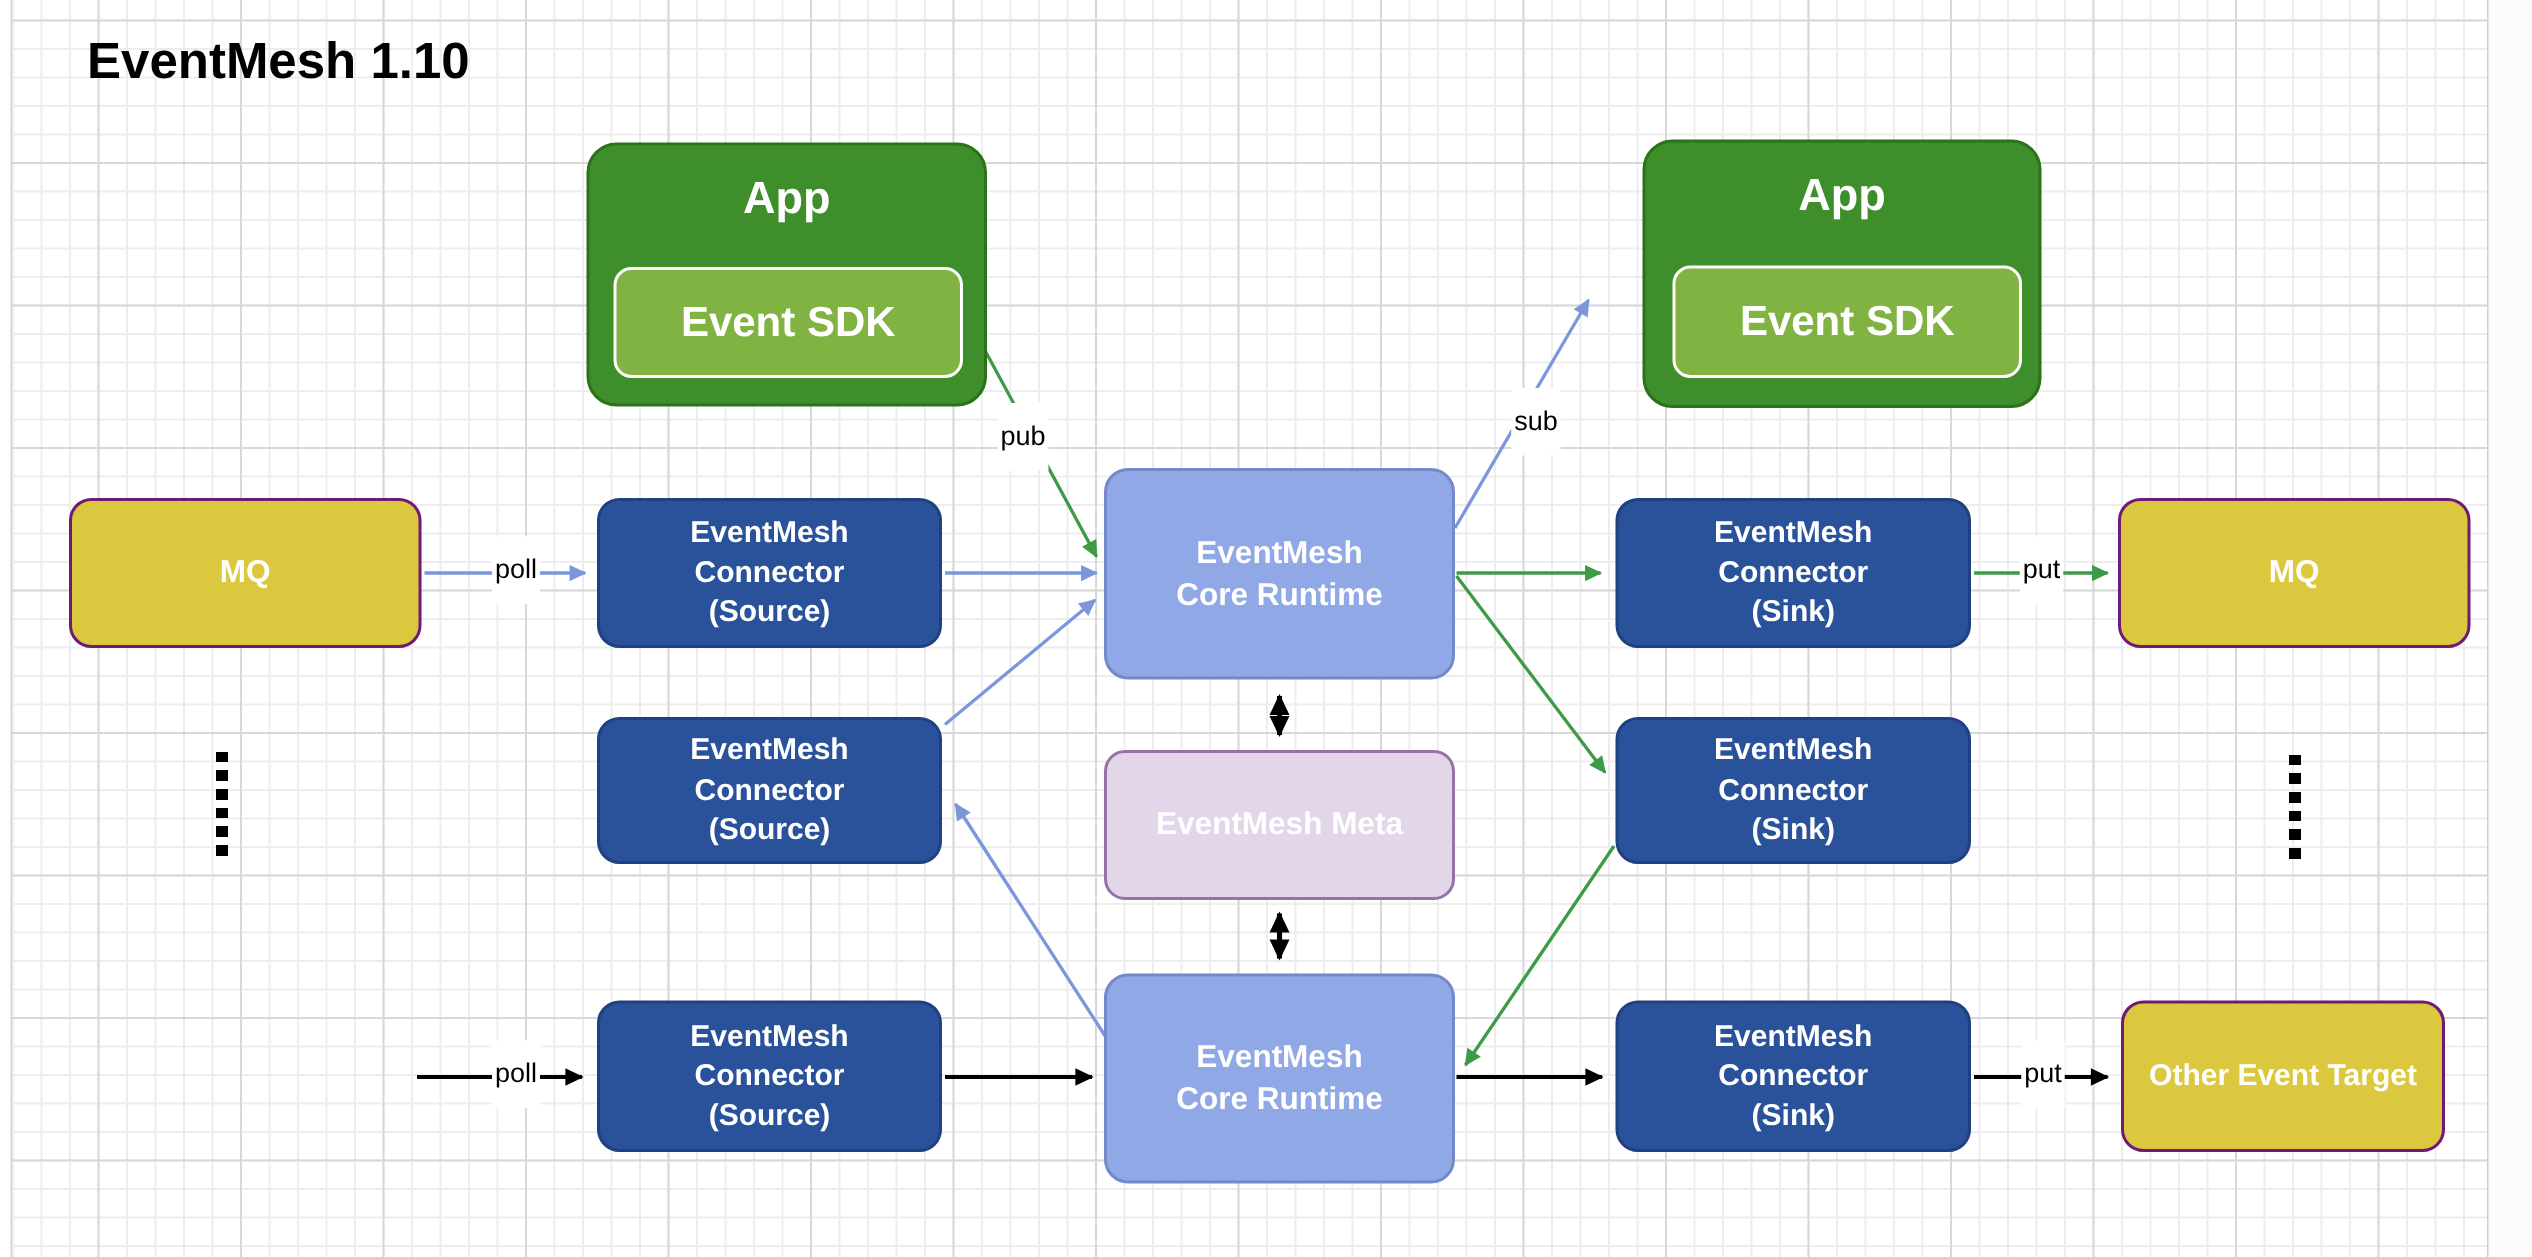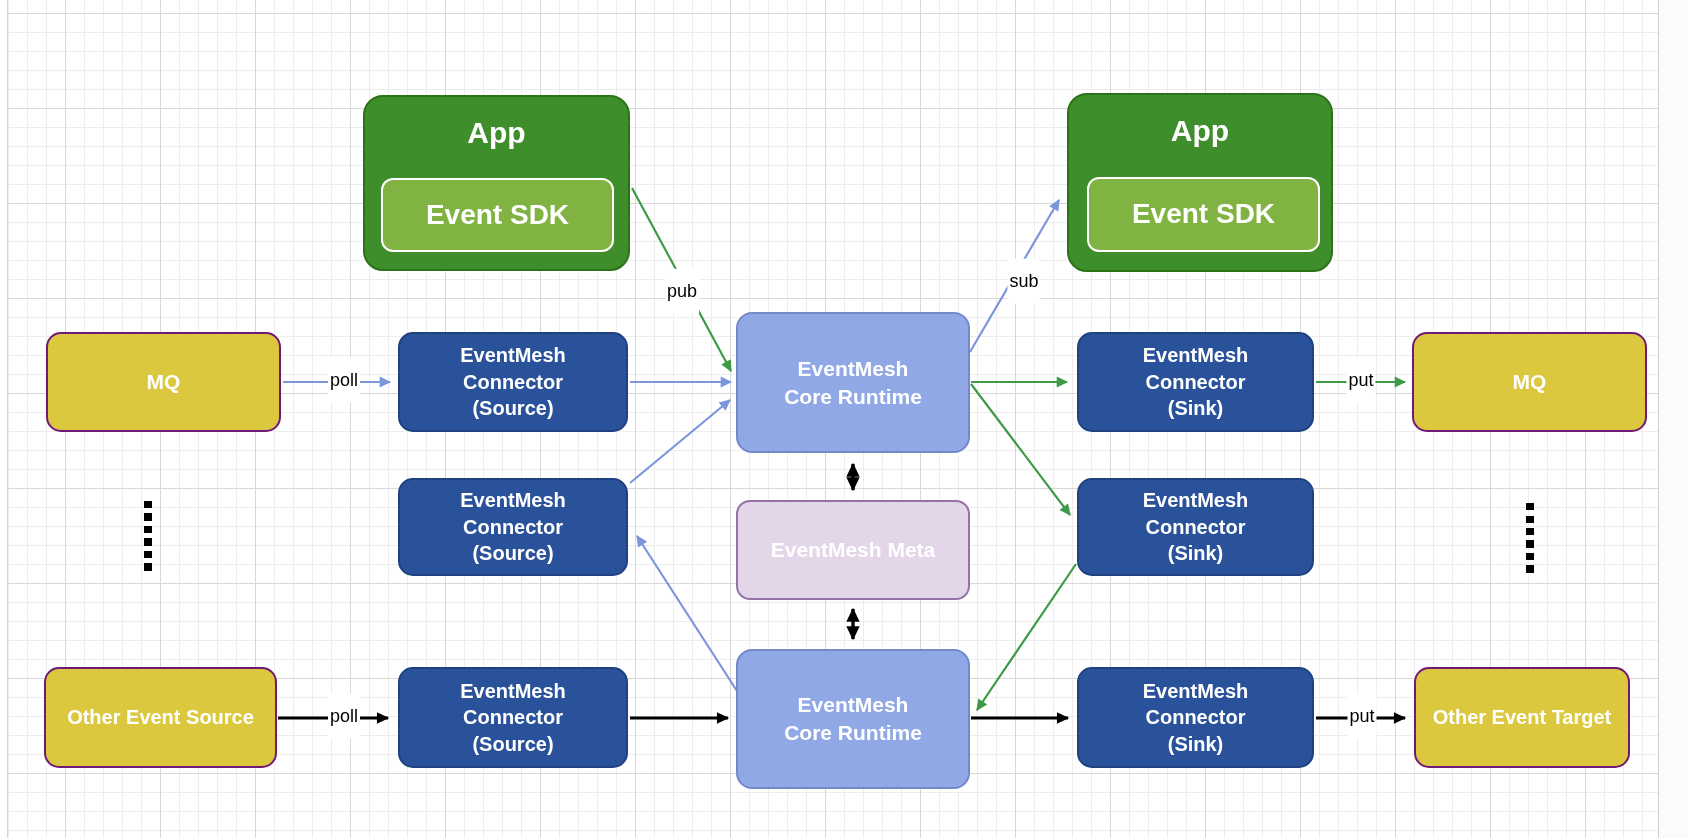--- a/index.html
+++ b/index.html
@@ -27,21 +27,21 @@
     letter-spacing:0px;white-space:nowrap;
   }
   .node{
     position:absolute;box-sizing:border-box;display:flex;align-items:center;justify-content:center;
     text-align:center;color:#fff;font-weight:bold;white-space:pre-line;line-height:1.32;
   }
   .yellow{background:#dcc83e;border:2px solid #701a75;border-radius:15px;font-size:21px;}
   .darkblue{background:#2a529b;border:2px solid #1f4180;border-radius:15px;font-size:20px;}
   .lightblue{background:#90a9e6;border:2px solid #7588c8;border-radius:16px;font-size:21px;}
   .purple{background:#e2d6e8;border:2px solid #9673a6;border-radius:14px;font-size:21px;}
-  .app{background:#3e8e2b;border:2.5px solid #2b7218;border-radius:20px;}
+  .app{background:#3e8e2b;border:2.5px solid #2b7218;border-radius:20px;margin-left:28px;}
   .app-title{position:absolute;left:0;right:0;top:16px;text-align:center;font-size:30px;font-weight:bold;color:#fff;}
   .sdk{position:absolute;box-sizing:border-box;background:#80b341;border:2px solid #ffffff;border-radius:12px;
        display:flex;align-items:center;justify-content:center;color:#fff;font-weight:bold;font-size:28px;}
 
   
   #app-left{left:363px;top:95px;width:267px;height:176px;}
   #app-left .sdk{left:16px;top:81px;width:233px;height:74px;}
   #app-right{left:1067px;top:93px;width:266px;height:179px;}
   #app-right .sdk{left:18px;top:82px;width:233px;height:75px;}
   #mq-left{left:46px;top:332px;width:235px;height:100px;}
@@ -77,20 +77,21 @@
   svg#edges{position:absolute;left:0;top:0;}
 </style>
 </head>
 <body>
 
 <div id="canvas">
   <div id="grid"></div>
   <div id="left-gutter"></div>
   <div id="right-gutter"></div>
 
+  <div class="diagram-title">EventMesh 1.10</div>
 
   <svg id="edges" width="1688" height="838" viewBox="0 0 1688 838">
     <defs>
       <marker id="mBlue" viewBox="0 0 12 12" refX="10.5" refY="6" markerWidth="13" markerHeight="13" orient="auto-start-reverse" markerUnits="userSpaceOnUse">
         <path d="M1,1 L11.5,6 L1,11 z" fill="#7b96db"></path>
       </marker>
       <marker id="mGreen" viewBox="0 0 12 12" refX="10.5" refY="6" markerWidth="13" markerHeight="13" orient="auto-start-reverse" markerUnits="userSpaceOnUse">
         <path d="M1,1 L11.5,6 L1,11 z" fill="#3d9a46"></path>
       </marker>
       <marker id="mBlack" viewBox="0 0 12 12" refX="10.5" refY="6" markerWidth="14" markerHeight="14" orient="auto-start-reverse" markerUnits="userSpaceOnUse">
@@ -125,21 +126,20 @@
   <div id="app-left" class="node app">
     <div class="app-title">App</div>
     <div class="sdk">Event SDK</div>
   </div>
   <div id="app-right" class="node app">
     <div class="app-title">App</div>
     <div class="sdk">Event SDK</div>
   </div>
 
   <div id="mq-left" class="node yellow">MQ</div>
-  <div id="oes" class="node yellow">Other Event Source</div>
 
   <div id="src-top" class="node darkblue">EventMesh
 Connector
 (Source)</div>
   <div id="src-mid" class="node darkblue">EventMesh
 Connector
 (Source)</div>
   <div id="src-bot" class="node darkblue">EventMesh
 Connector
 (Source)</div>

